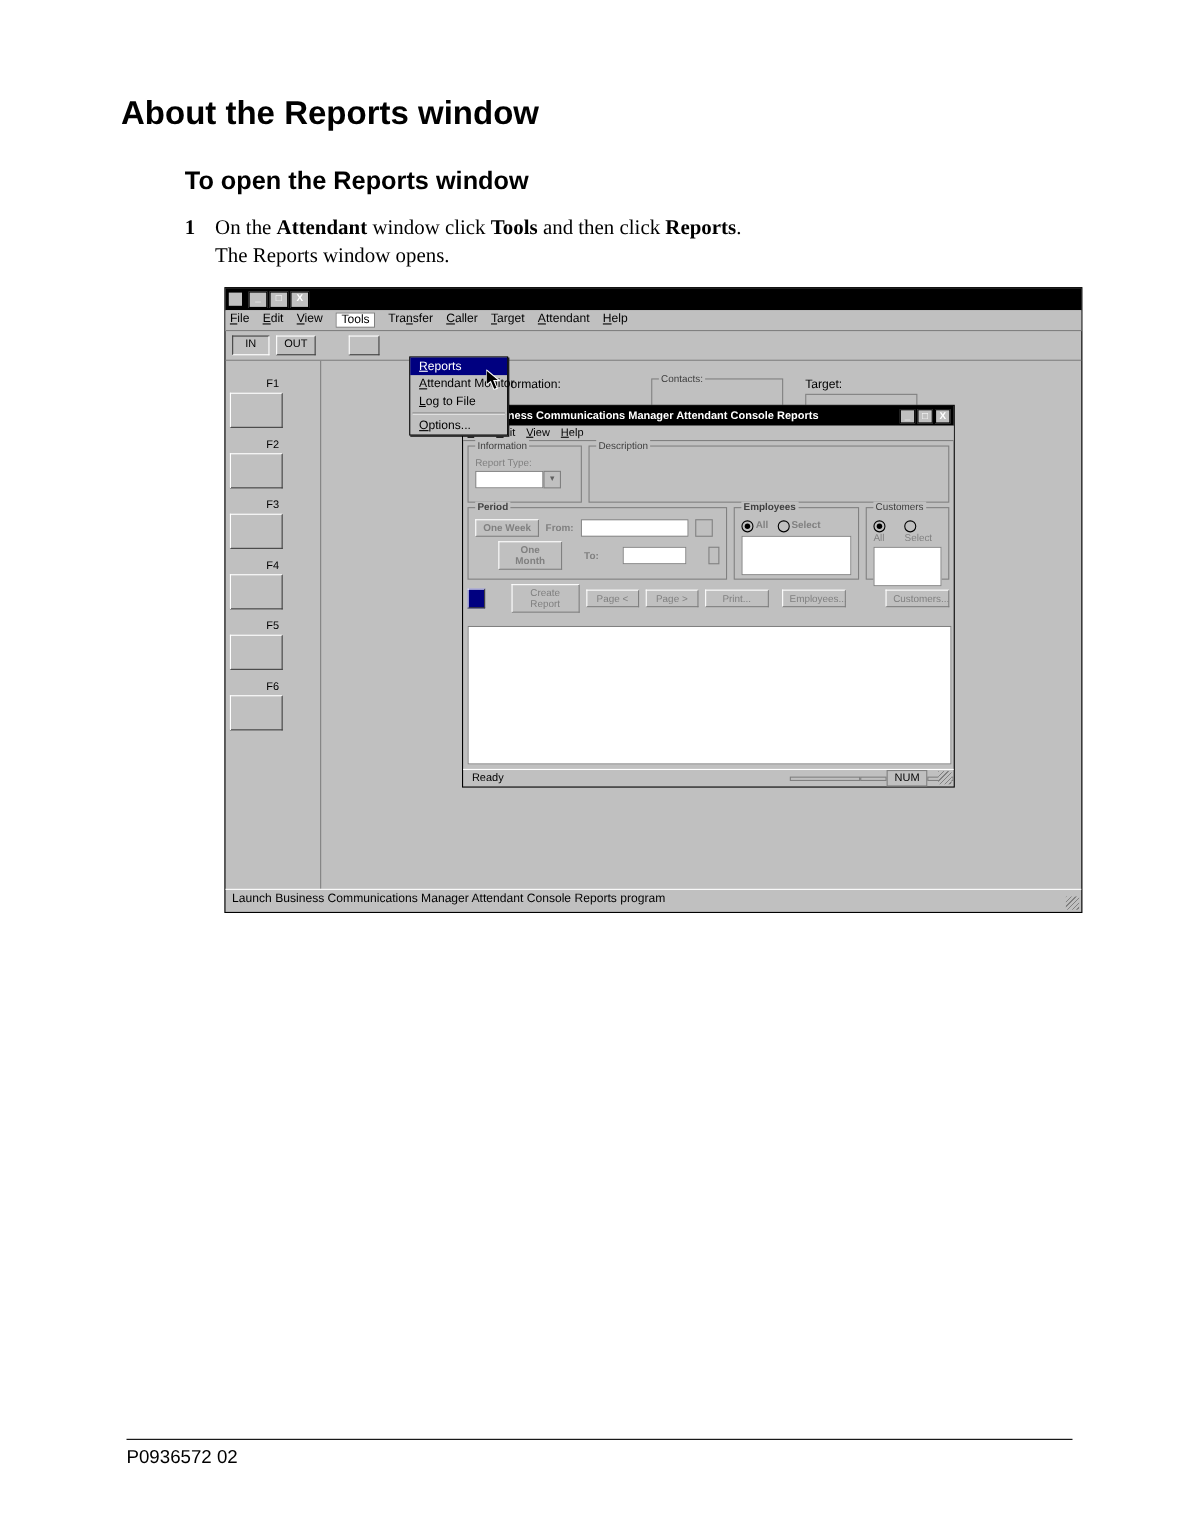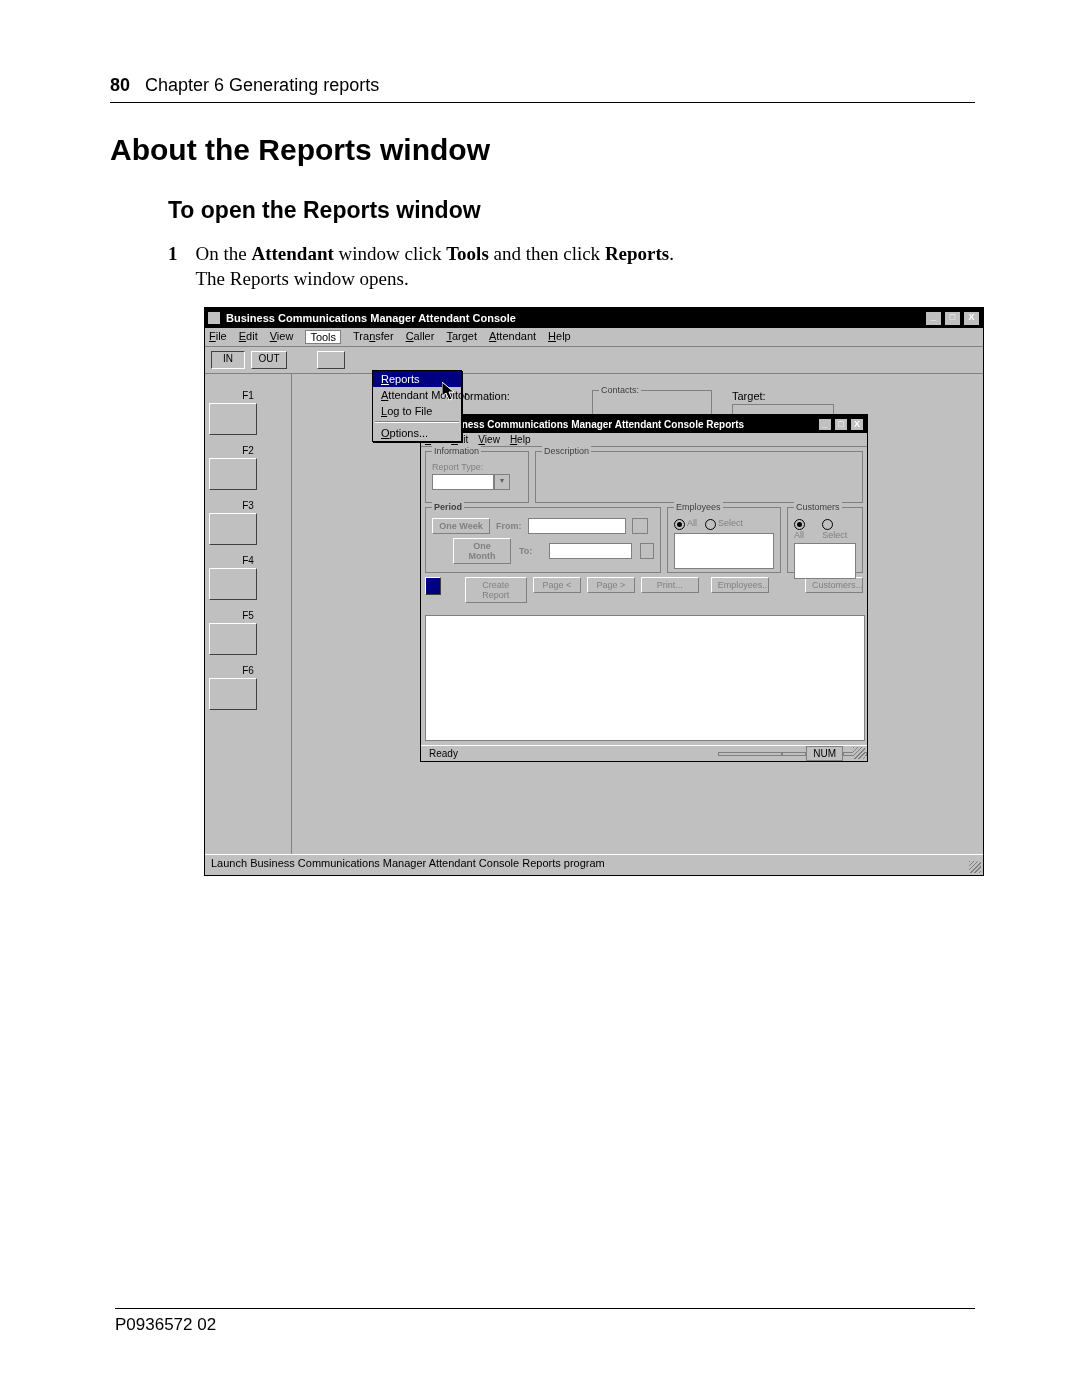--- a/index.html
+++ b/index.html
@@ -253,41 +253,36 @@
     position:absolute; right:2px; bottom:2px;
     width:12px;height:12px;
     background: repeating-linear-gradient(135deg,#808080 0 1px,#c0c0c0 1px 3px);
   }
   svg.cursor-svg { width:16px; height:20px; display:block;}
 </style>
 </head>
 <body>
 
 <div class="page">
-  <div class="header">
-    <span class="pgno">80</span>
-    &nbsp;&nbsp;<span>Chapter 6  Generating reports</span>
-  </div>
 
   <div class="h1">About the Reports window</div>
   <div class="h2">To open the Reports window</div>
 
   <div class="step">
     <span class="num">1</span>
     <div>
       <span>On the </span><b>Attendant</b><span> window click </span><b>Tools</b><span> and then click </span><b>Reports</b><span>.</span><br>
       <span>The Reports window opens.</span>
     </div>
   </div>
 
   <div class="shot">
 
     <div class="titlebar">
       <span class="icon"></span>
-      <span class="title">Business Communications Manager Attendant Console</span>
       <div class="winbtns">
         <span class="winbtn">_</span>
         <span class="winbtn">□</span>
         <span class="winbtn">X</span>
       </div>
     </div>
     <div class="menubar">
       <span><u>F</u>ile</span>
       <span><u>E</u>dit</span>
       <span><u>V</u>iew</span>
@@ -392,46 +387,46 @@
 
             <div class="grprow">
               <div class="grp" style="width:222px;height:48px;font-weight:bold;">
                 <span class="legend">Period</span>
                 <div style="display:flex;gap:6px;align-items:center;margin-bottom:4px;">
                   <span class="disabled-btn">One Week</span>
                   <span style="font-size:9px;color:#808080;width:26px;">From:</span>
                   <span class="txtfield" style="width:96px;"></span>
                   <span class="sq"></span>
                 </div>
-                <div style="display:flex;gap:8px;align-items:center;padding-left:21px;">
+                <div style="display:flex;gap:20px;align-items:center;padding-left:21px;">
                   <span class="disabled-btn">One Month</span>
                   <span style="font-size:9px;color:#808080;width:26px;">To:</span>
                   <span class="txtfield" style="width:96px;"></span>
                   <span class="sq"></span>
                 </div>
               </div>
-              <div class="grp" style="width:100px;height:48px;">
+              <div class="grp" style="width:100px;height:48px;font-weight:bold;">
                 <span class="legend">Employees</span>
                 <div style="display:flex;gap:8px;font-size:9px;color:#808080;align-items:center;">
                   <span><span class="radio checked"></span><span>All</span></span>
                   <span><span class="radio"></span><span>Select</span></span>
                 </div>
                 <div class="listwhite" style="margin-top:3px;"></div>
               </div>
               <div class="grp" style="flex:1;height:48px;">
                 <span class="legend">Customers</span>
                 <div style="display:flex;gap:8px;font-size:9px;color:#808080;align-items:center;">
                   <span><span class="radio checked"></span><span>All</span></span>
                   <span><span class="radio"></span><span>Select</span></span>
                 </div>
                 <div class="listwhite" style="margin-top:3px;"></div>
               </div>
             </div>
 
-            <div class="grprow" style="align-items:flex-start;">
+            <div class="grprow" style="align-items:center;">
               <span class="btn3d" style="width:16px;height:16px;padding:0;background:#000080;"></span>
               <span style="width:14px;"></span>
               <span class="disabled-btn">Create Report</span>
               <span class="disabled-btn" style="min-width:34px;">Page &lt;</span>
               <span class="disabled-btn" style="min-width:34px;">Page &gt;</span>
               <span class="disabled-btn">Print...</span>
               <span style="flex:1"></span>
               <span class="disabled-btn">Employees...</span>
               <span style="width:28px;"></span>
               <span class="disabled-btn">Customers...</span>

